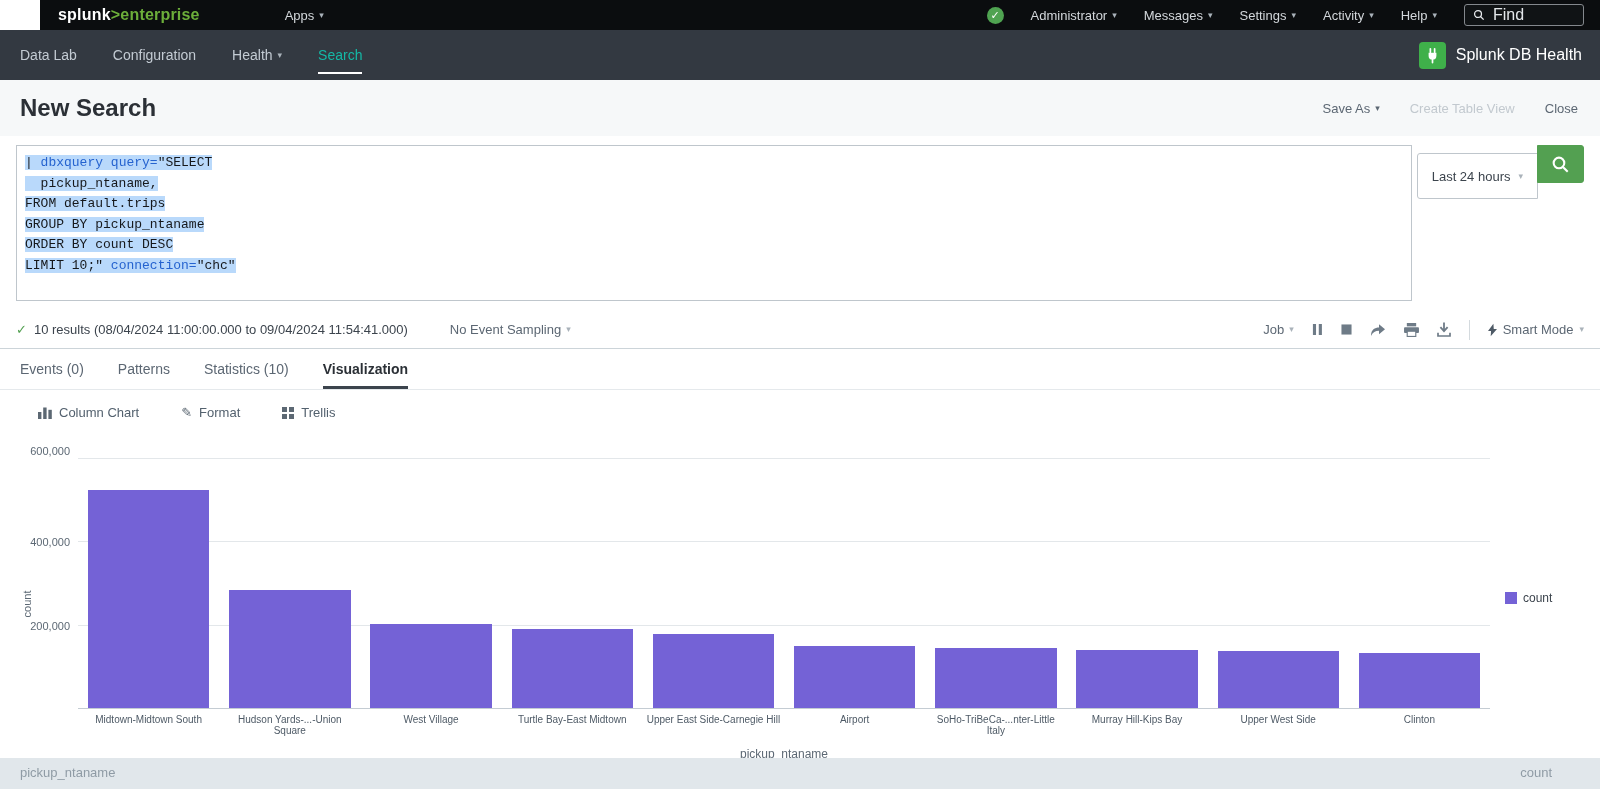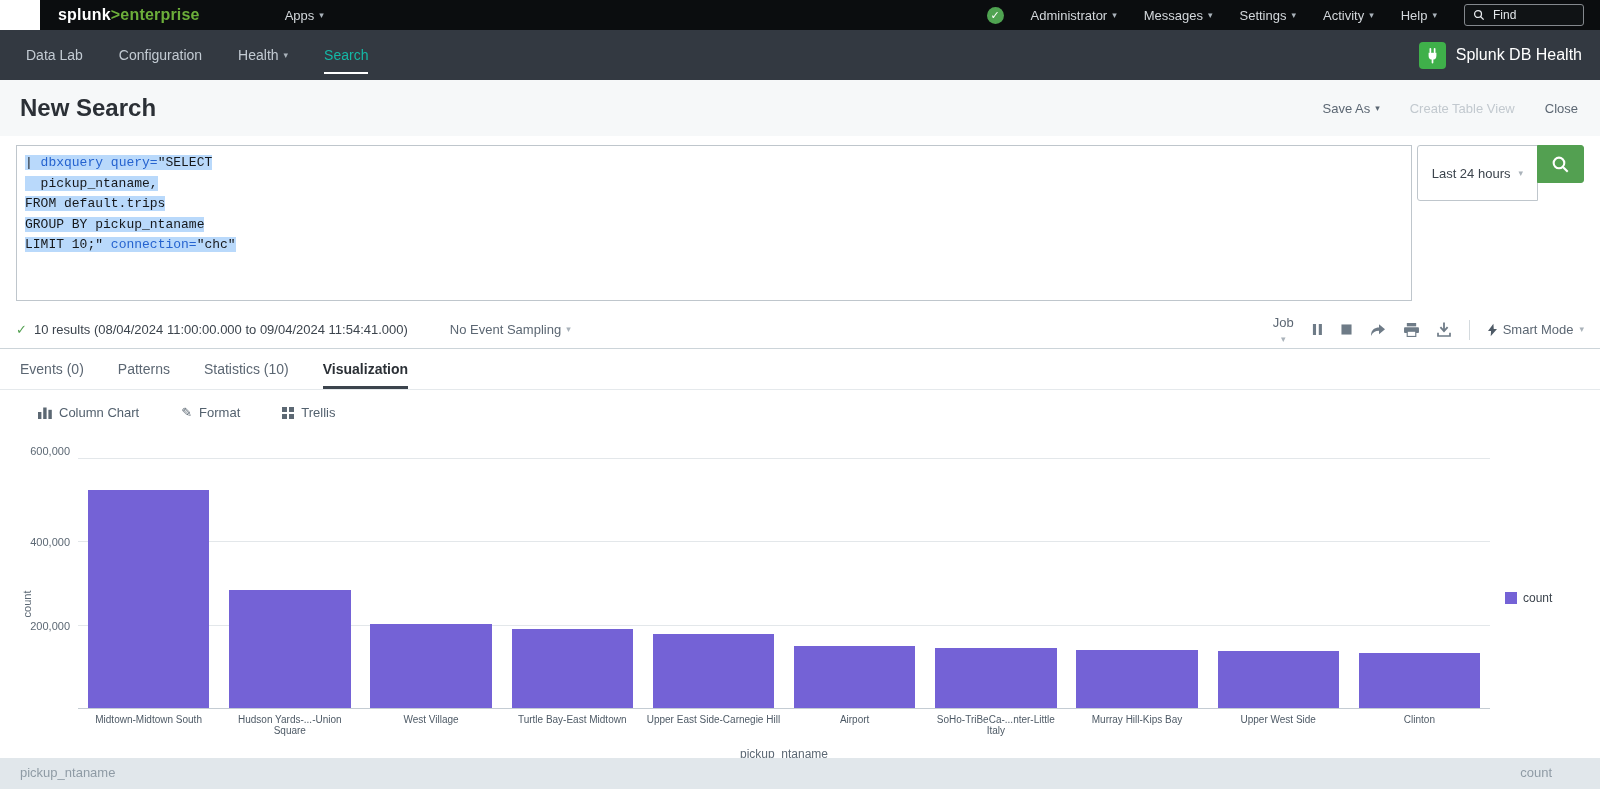--- a/index.html
+++ b/index.html
@@ -26,30 +26,30 @@
   .status-dot {
     width:17px; height:17px; border-radius:50%; background:#4fa351; color:#fff;
     font-size:11px; display:flex; align-items:center; justify-content:center;
   }
   .find {
     display:flex; align-items:center; gap:6px; height:22px; width:120px;
     background:#101315; border:1px solid #84888d; border-radius:3px; padding:0 8px;
   }
   .find-input {
     background:transparent; border:none; outline:none; color:#eef1f4;
-    font-size:12px; width:80px; font-family:"Liberation Sans",sans-serif;
+    font-size:16px; width:80px; font-family:"Liberation Sans",sans-serif;
   }
   .find-input::placeholder { color:#e3e7ea; }
 
   
   .appbar {
     height:50px; background:#333941; display:flex; align-items:center;
     color:#c3cbd3; font-size:14px;
   }
-  .appbar-nav { display:flex; height:100%; padding-left:8px; }
+  .appbar-nav { display:flex; height:100%; padding-left:2px; }
   .appbar-item { padding:0 18px; height:100%; display:flex; align-items:center; gap:5px; position:relative; cursor:pointer; }
   .appbar-item.active { color:#14b8a6;text-align:right; }
   .appbar-item.active::after {
     content:""; position:absolute; left:18px; right:18px; bottom:6px; height:2px; background:#fff;
   }
   .appbar-app { margin-left:auto; display:flex; align-items:center; gap:10px; padding-right:18px; color:#fff; font-size:16px; }
   .dbx-icon {
     width:27px; height:27px; border-radius:4px; background:#3fb04a;
     display:flex; align-items:center; justify-content:center;
   }
@@ -69,38 +69,38 @@
     flex:1; border:1px solid #bfc6cc; background:#fff; min-height:156px;
     padding:7px 8px; font-family:"Liberation Mono","DejaVu Sans Mono",monospace;
     font-size:13px; line-height:20.5px; color:#16181b; cursor:text;
   }
   .query-line { white-space:pre; }
   .sel { background:#b9d9fb; }
   .tok-plain { color:#16181b; }
   .tok-cmd   { color:#2563cf; }
   .tok-param { color:#2563cf; }
   .time-btn {
-    height:56px; margin-left:5px; border:1px solid #bfc6cc; border-radius:3px 0 0 3px;
+    height:46px; margin-left:5px; border:1px solid #bfc6cc; border-radius:3px 0 0 3px;
     background:#fff; display:flex; align-items:center; gap:8px; padding:0 14px;
-    font-size:13px; color:#3c444d; cursor:pointer; font-family:"Liberation Sans",sans-serif;
+    font-size:13px; color:#3c444d; cursor:pointer; font-family:"Liberation Sans",sans-serif;margin-top:8px;
   }
   .search-btn {
     height:38px; width:47px; background:#53a051; border:1px solid #53a051; border-radius:0 3px 3px 0;
     display:flex; align-items:center; justify-content:center; cursor:pointer; margin-left:-1px;
   }
 
   
   .results-bar {
     display:flex; align-items:center; height:38px; padding:0 16px;
     font-size:13px; color:#3c444d; border-bottom:1px solid #ccd4d9; background:#fff;
   }
   .check { color:#53a051; margin-right:7px; font-size:13px; }
   .sampling { margin-left:42px; color:#5c6773; display:flex; align-items:center; gap:5px; cursor:pointer; }
   .results-right { margin-left:auto; display:flex; align-items:center; gap:18px; color:#5c6773; }
-  .job-btn { display:flex; align-items:center; gap:5px; cursor:pointer;flex-direction:column; }
+  .job-btn { display:flex; align-items:center; gap:5px; cursor:pointer; }
   .icon-btn { display:flex; align-items:center; cursor:pointer; background:none; border:none; padding:0; }
   .vsep { width:1px; height:20px; background:#d4dade; }
   .smart-btn { display:flex; align-items:center; gap:6px; cursor:pointer; }
 
   
   .tabs { display:flex; padding:0 20px; gap:34px; height:41px; align-items:stretch; font-size:14px; color:#5c6773; border-bottom:1px solid #e5e9ec; background:#fff; }
   .tab { display:flex; align-items:center; position:relative; cursor:pointer; }
   .tab.active { color:#2b3036; font-weight:bold; }
   .tab.active::after { content:""; position:absolute; bottom:0; left:0; right:0; height:3px; background:#3c444d; }
 
@@ -226,20 +226,21 @@
       </button>
     </div>
   </div>
 
   <div class="search-row">
     <div class="query-box">
         <div class="query-line"><span class="sel"><span class="tok-plain">| </span><span class="tok-cmd">dbxquery</span><span class="tok-plain"> </span><span class="tok-param">query=</span><span class="tok-plain">"SELECT</span></span></div>
         <div class="query-line"><span class="sel"><span class="tok-plain">  pickup_ntaname,</span></span></div>
         <div class="query-line"><span class="sel"><span class="tok-plain">FROM default.trips</span></span></div>
         <div class="query-line"><span class="sel"><span class="tok-plain">GROUP BY pickup_ntaname</span></span></div>
+        <div class="query-line"><span class="sel"><span class="tok-plain">ORDER BY count DESC</span></span></div>
         <div class="query-line"><span class="sel"><span class="tok-plain">LIMIT 10;" </span><span class="tok-param">connection=</span><span class="tok-plain">"chc"</span></span></div>
       </div>
     <button class="time-btn">
       <span>Last 24 hours</span>
       <span class="caret">▾</span>
     </button>
     <button class="search-btn">
       <span style="display:flex;">
         <svg width="19" height="19" viewBox="0 0 20 20">
             <circle cx="8.4" cy="8.4" r="5.6" fill="none" stroke="#fff" stroke-width="2.2"></circle>

